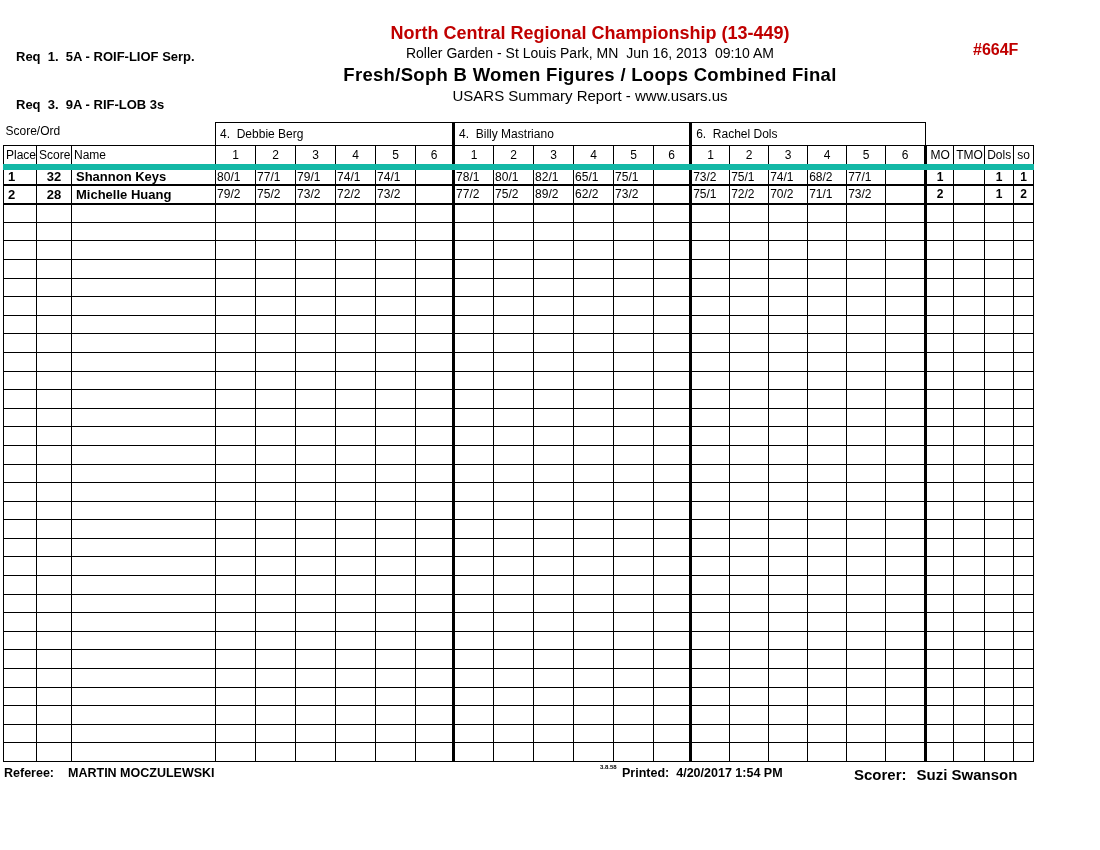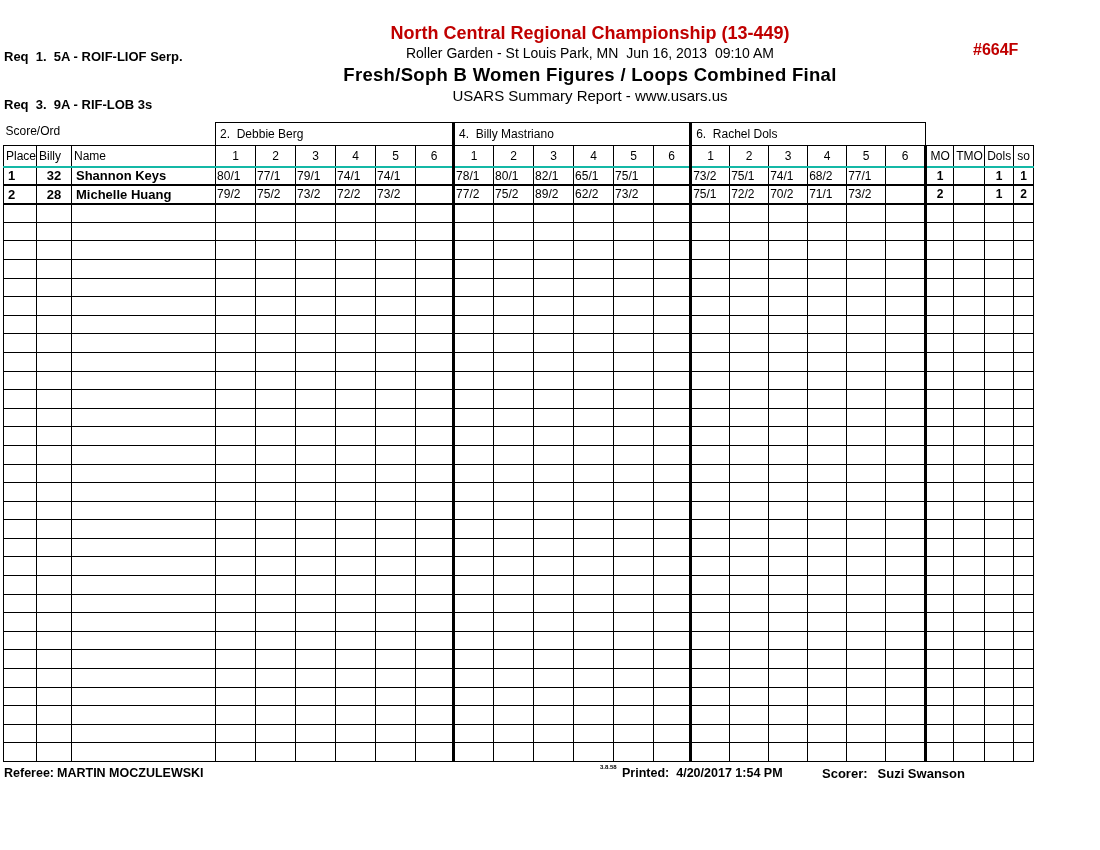--- a/index.html
+++ b/index.html
@@ -2,56 +2,56 @@
 <html><head>
 <meta charset="utf-8">
 <style>
   html,body{margin:0;padding:0;}
   body{
     width:1100px;height:850px;position:relative;background:#ffffff;color:#000;
     font-family:"Liberation Sans",sans-serif;overflow:hidden;
   }
   .accent{color:var(--accent,#c00000);}
   
-  .reqs{position:absolute;left:4px;top:16px;font-weight:bold;font-size:13px;
+  .reqs{position:absolute;left:16px;top:16px;font-weight:bold;font-size:13px;
         line-height:16.3px;white-space:pre;}
   
   .titleblock{position:absolute;left:90px;top:22px;width:1000px;text-align:center;}
   .title-main{font-size:18px;font-weight:bold;line-height:22px;white-space:pre;}
   .title-venue{font-size:14px;line-height:19px;white-space:pre;}
   .title-event{font-size:18.5px;font-weight:bold;line-height:23px;letter-spacing:.3px;white-space:pre;}
   .title-report{font-size:15px;line-height:20px;white-space:pre;}
   .event-code{position:absolute;left:973px;top:41px;font-size:16px;font-weight:bold;}
   
   table.score{position:absolute;left:3px;top:122px;border-collapse:collapse;
               table-layout:fixed;width:1030px;}
   td{border:1px solid #000;font-size:12px;padding:0 2px;overflow:hidden;
      white-space:pre;vertical-align:middle;line-height:1;}
   td.noborder{border:none;}
   td.corner{font-size:12px;vertical-align:top;padding-top:2px;padding-left:2px;}
   td.judgebox{padding-left:4px;}
   tr.judgerow{height:23px;}
   tr.headrow{height:21px;}
-  tr.headrow td{border-bottom:2px solid #14b8a6;margin-top:36px;}
+  tr.headrow td{border-bottom:6px solid #14b8a6;margin-top:36px;}
   tr.datarow{height:18.6px;}
   tr.filled td{border-bottom:2px solid #000;}
   .thickL{border-left:3px solid #000 !important;}
   .c{text-align:center;}
   .b{font-weight:bold;}
   td.namecell{font-size:13px;font-weight:bold;padding-left:4px;}
   td.placecell{font-size:13px;font-weight:bold;padding-left:4px;}
   td.contcell{font-size:13px;font-weight:bold;text-align:center;}
   td.scorecell{padding-left:1px;}
   
   .f-referee{position:absolute;left:4px;top:766px;font-weight:bold;font-size:12.5px;}
-  .f-referee .val{margin-left:3px;}
+  .f-referee .val{margin-left:14px;}
   .f-version{position:absolute;left:600px;top:764px;font-size:6px;font-weight:bold;}
   .f-printed{position:absolute;left:622px;top:766px;font-weight:bold;font-size:12.5px;text-align:center;}
   .f-printed .val{margin-left:7px;}
-  .f-scorer{position:absolute;left:822px;top:766px;font-weight:bold;font-size:13px;}
+  .f-scorer{position:absolute;left:854px;top:766px;font-weight:bold;font-size:15px;}
   .f-scorer .val{margin-left:10px;}
 </style>
 </head>
 <body style="--accent: #c00000;">
 
 <div class="reqs">
   <div>Req  1.  5A - ROIF-LIOF Serp.</div>
   <div>Req  3.  9A - RIF-LOB 3s</div>
 </div>
 
@@ -88,28 +88,28 @@
       <col style="width:39px">
       <col style="width:40px">
     <col style="width:28px">
       <col style="width:31px">
       <col style="width:29px">
       <col style="width:20px">
   </colgroup>
   <tbody id="score-body">
       <tr class="judgerow">
         <td colspan="3" class="noborder corner">Score/Ord</td>
-        <td colspan="6" class="judgebox">2.  Debbie Berg</td>
+        <td colspan="6" class="judgebox">4.  Debbie Berg</td>
         <td colspan="6" class="judgebox thickL">4.  Billy Mastriano</td>
         <td colspan="6" class="judgebox thickL">6.  Rachel Dols</td>
         <td colspan="4" class="noborder"></td>
       </tr>
       <tr class="headrow">
         <td>Place</td>
-        <td>Billy</td>
+        <td>Score</td>
         <td>Name</td>
         <td class="c">1</td>
         <td class="c">2</td>
         <td class="c">3</td>
         <td class="c">4</td>
         <td class="c">5</td>
         <td class="c">6</td>
         <td class="c thickL">1</td>
         <td class="c">2</td>
         <td class="c">3</td>

